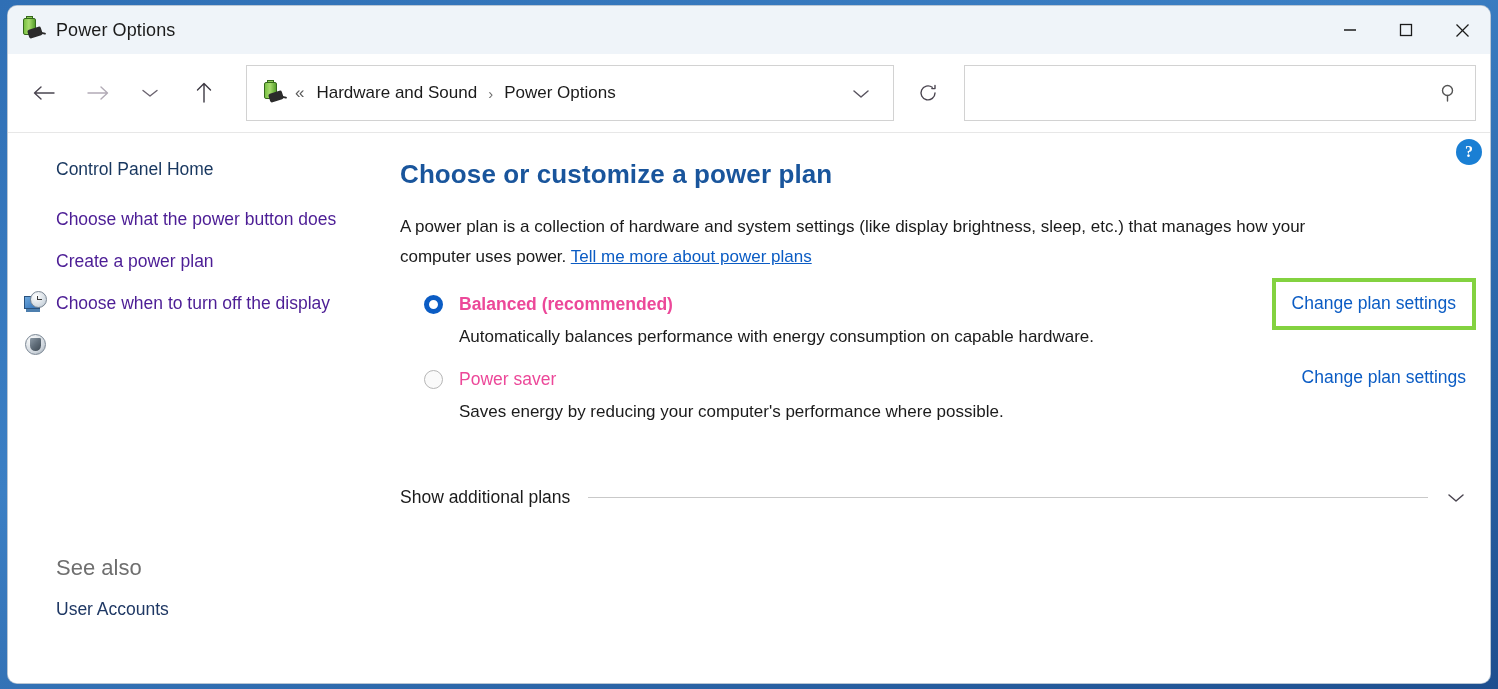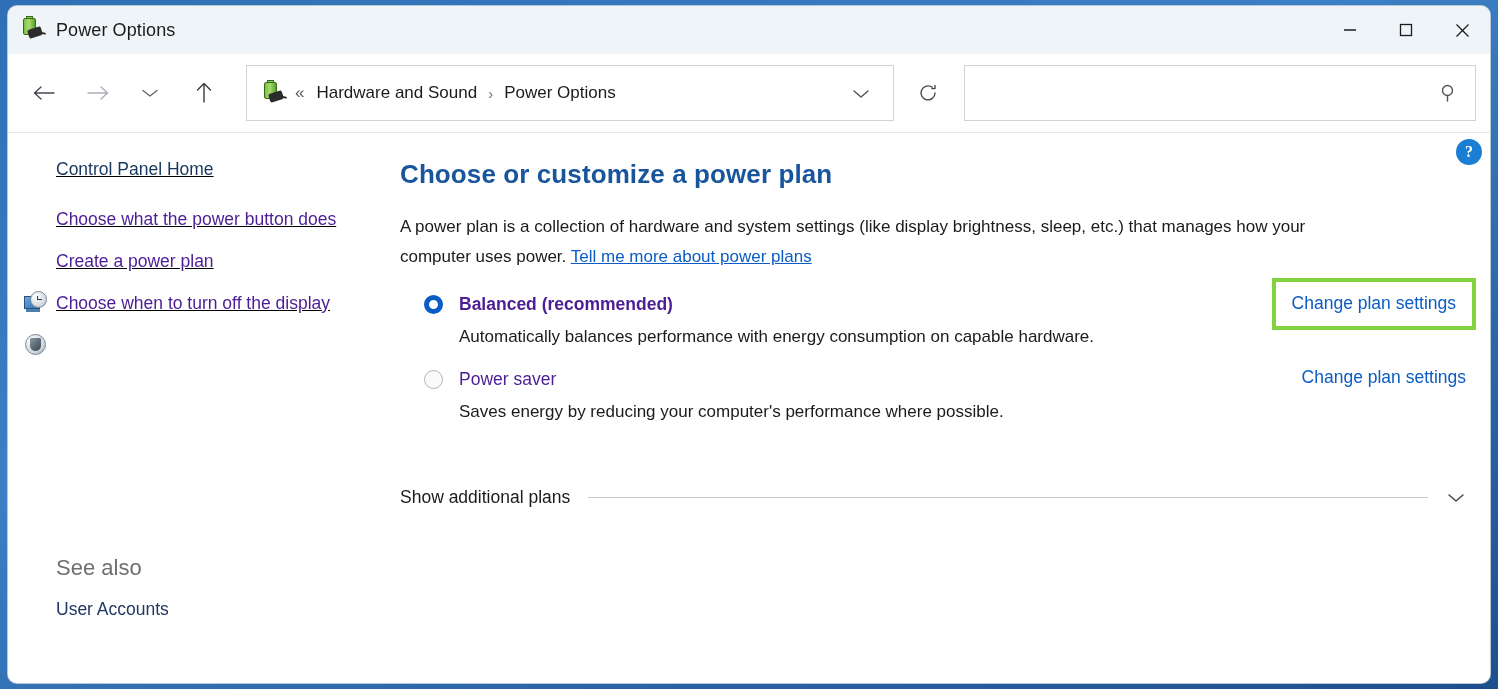--- a/index.html
+++ b/index.html
@@ -161,21 +161,20 @@
     position: relative;
   }
 
   
   #sidebar {
     width: 388px;
     flex: none;
     position: relative;
     padding-top: 22px;
     box-sizing: border-box;
-    text-decoration: underline;
   }
   .side-link {
     display: block;
     color: #4c1d95;
     font-size: 17.5px;
     line-height: 28px;
     margin-left: 48px;
     margin-right: 34px;
     position: relative;
   }
@@ -272,21 +271,21 @@
   .radio.on {
     border: 5px solid #0b5cc4;
     background: #ffffff;
   }
   .radio.off {
     border: 1px solid #b6b6b6;
     background: #fafafa;
   }
   .plan-name {
     font-size: 17.5px;
-    color: #4c1d95;
+    color: #ec4899;
   }
   .plan-name.bold { font-weight: bold; }
   .plan-desc {
     font-size: 17px;
     color: #1b1b1b;
     margin-left: 35px;
     margin-top: 12px;
   }
   .plan-action {
     position: absolute;

